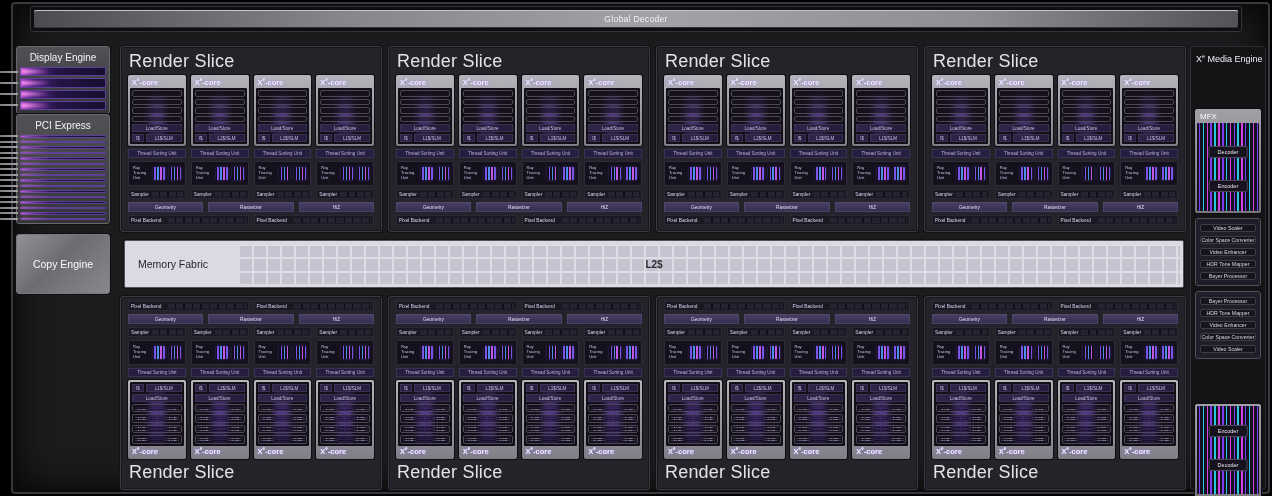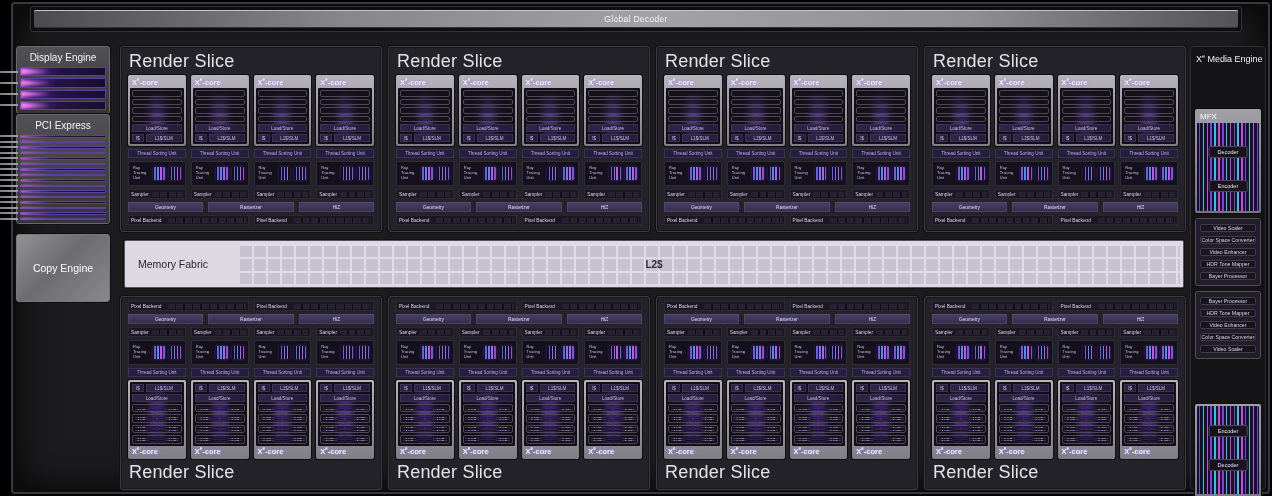--- a/index.html
+++ b/index.html
@@ -56,21 +56,21 @@
   }
   .hbar::before {
     content:''; position:absolute; left:-21px; top:calc(50% - 1px); width:19px; height:2px;
     background:linear-gradient(90deg,#7a7a7e,#a2a2a6);
   }
   .box-display { height:68px; }
   .box-pci { height:110px; }
   .box-pci .io-bars { gap:3px; }
   .box-pci .hbar { min-height:2px; }
   .box-copy {
-    height:68px; margin-top:10px;
+    height:60px; margin-top:10px;
     background:linear-gradient(135deg,#919196,#6c6c71 45%,#88888d);
     border:1px solid #77777c; border-radius:3px;
     display:flex; align-items:center; justify-content:center;
     font-size:10.5px; color:#fafafc; box-shadow:0 0 0 1px #111;
   }
   .box-mem { flex:1; margin-top:6px; }
 
   
   #top-row    { position:absolute; left:120px; right:86px; top:46px; height:186px; display:flex; gap:6px; }
   #bottom-row { position:absolute; left:120px; right:86px; top:296px; bottom:6px; display:flex; gap:6px; }

